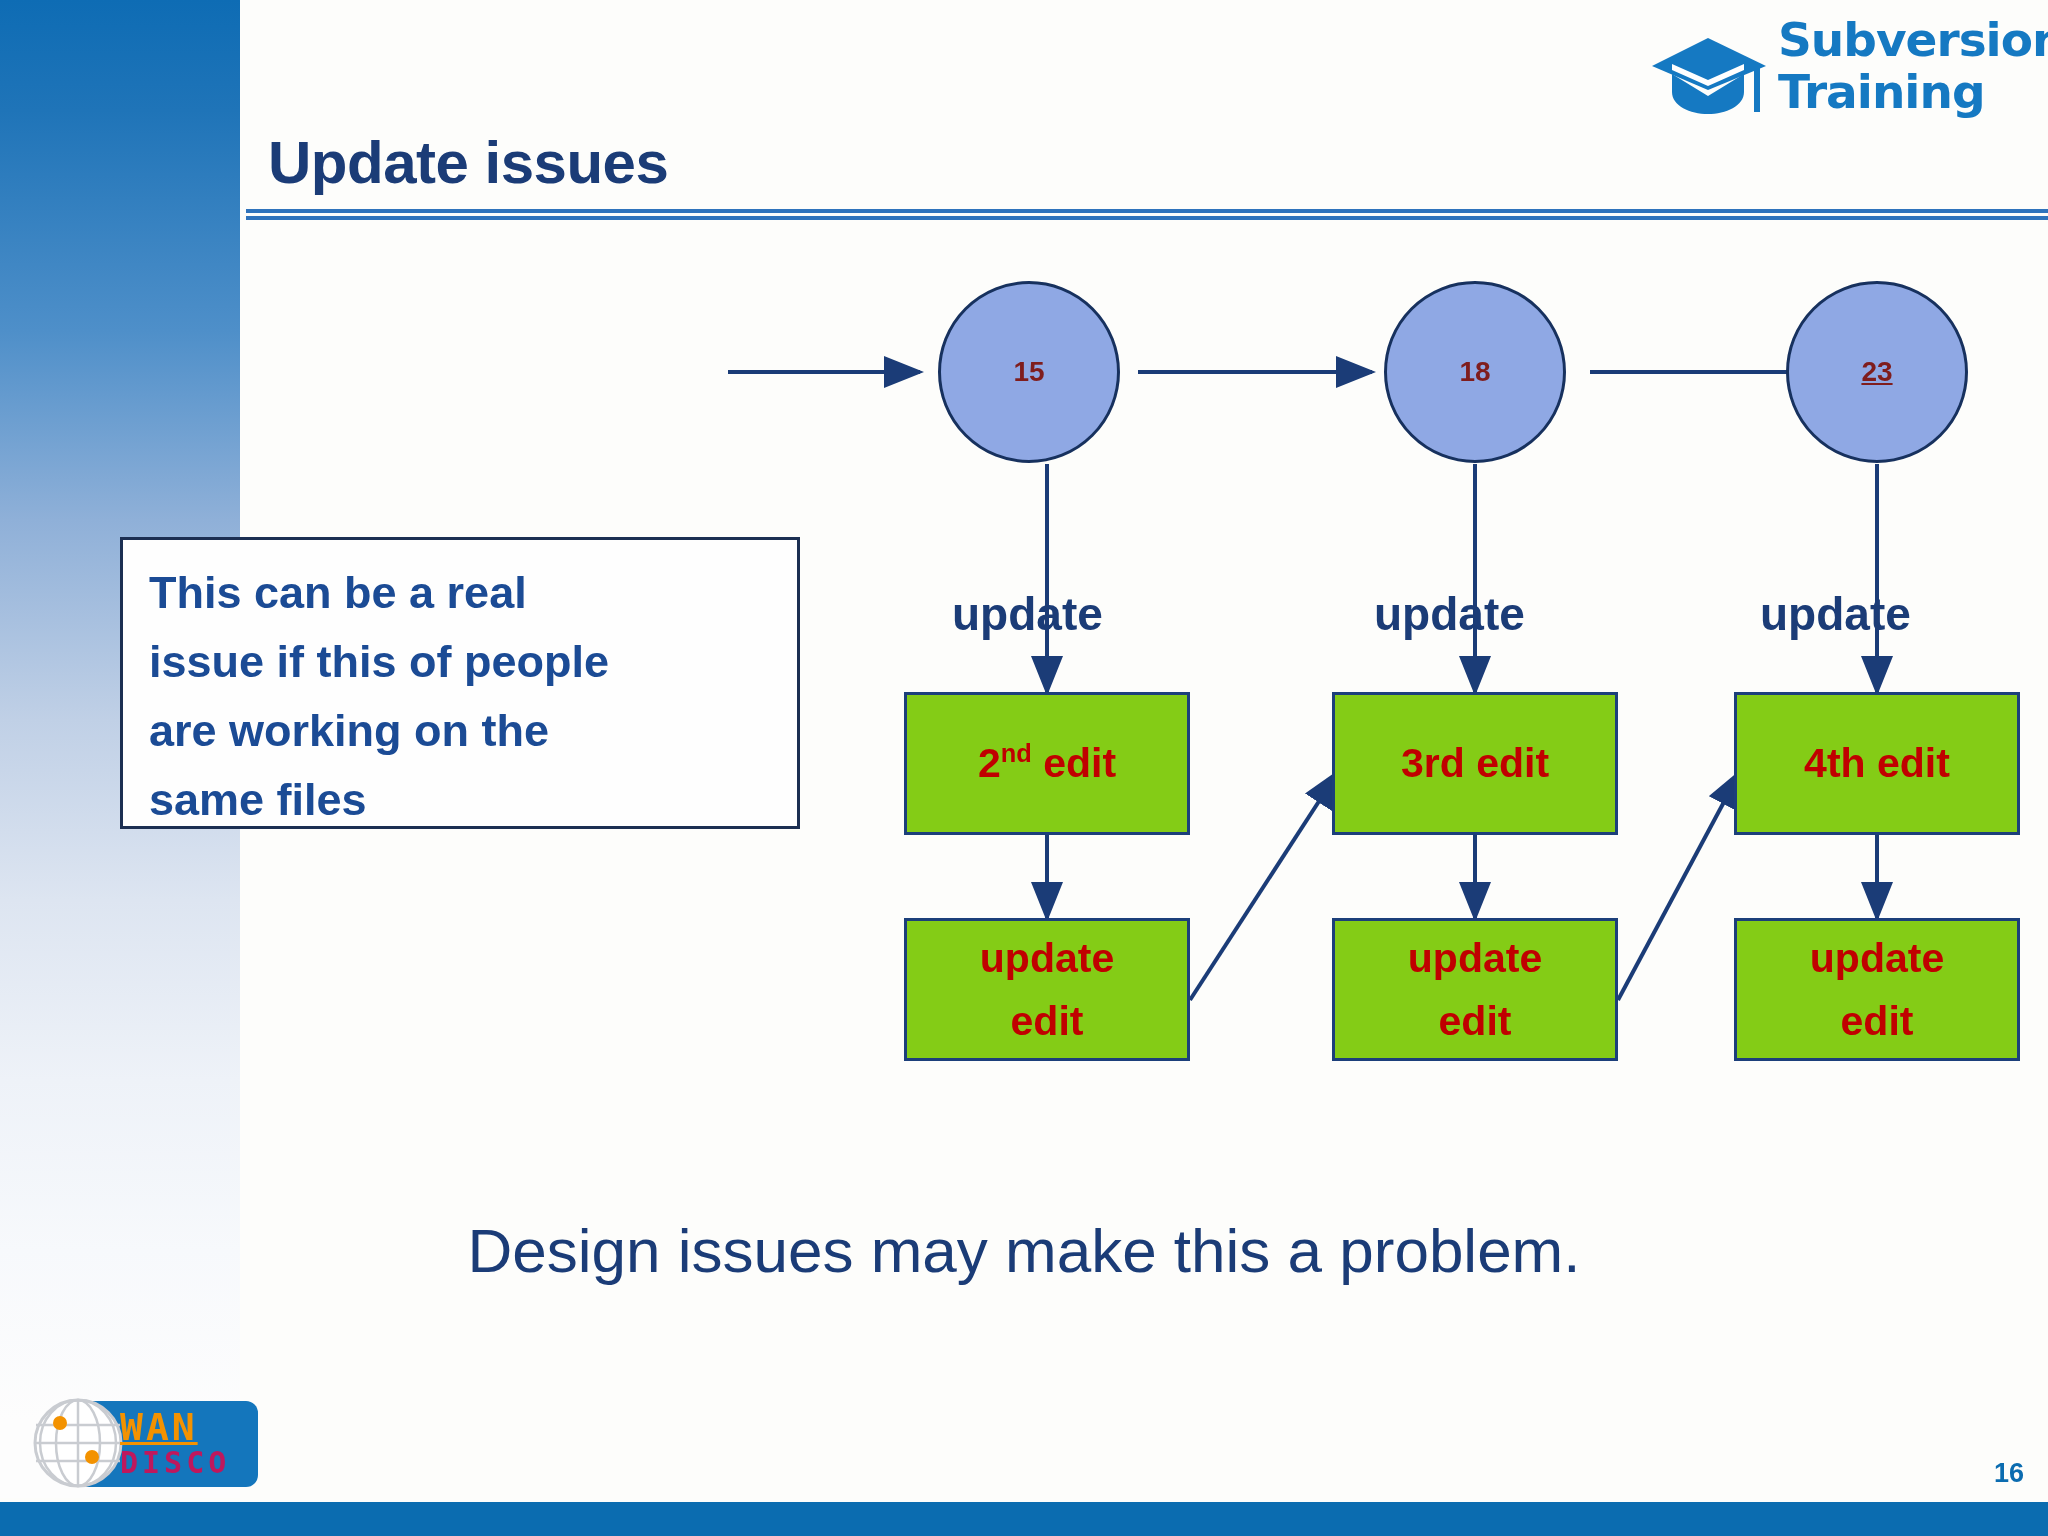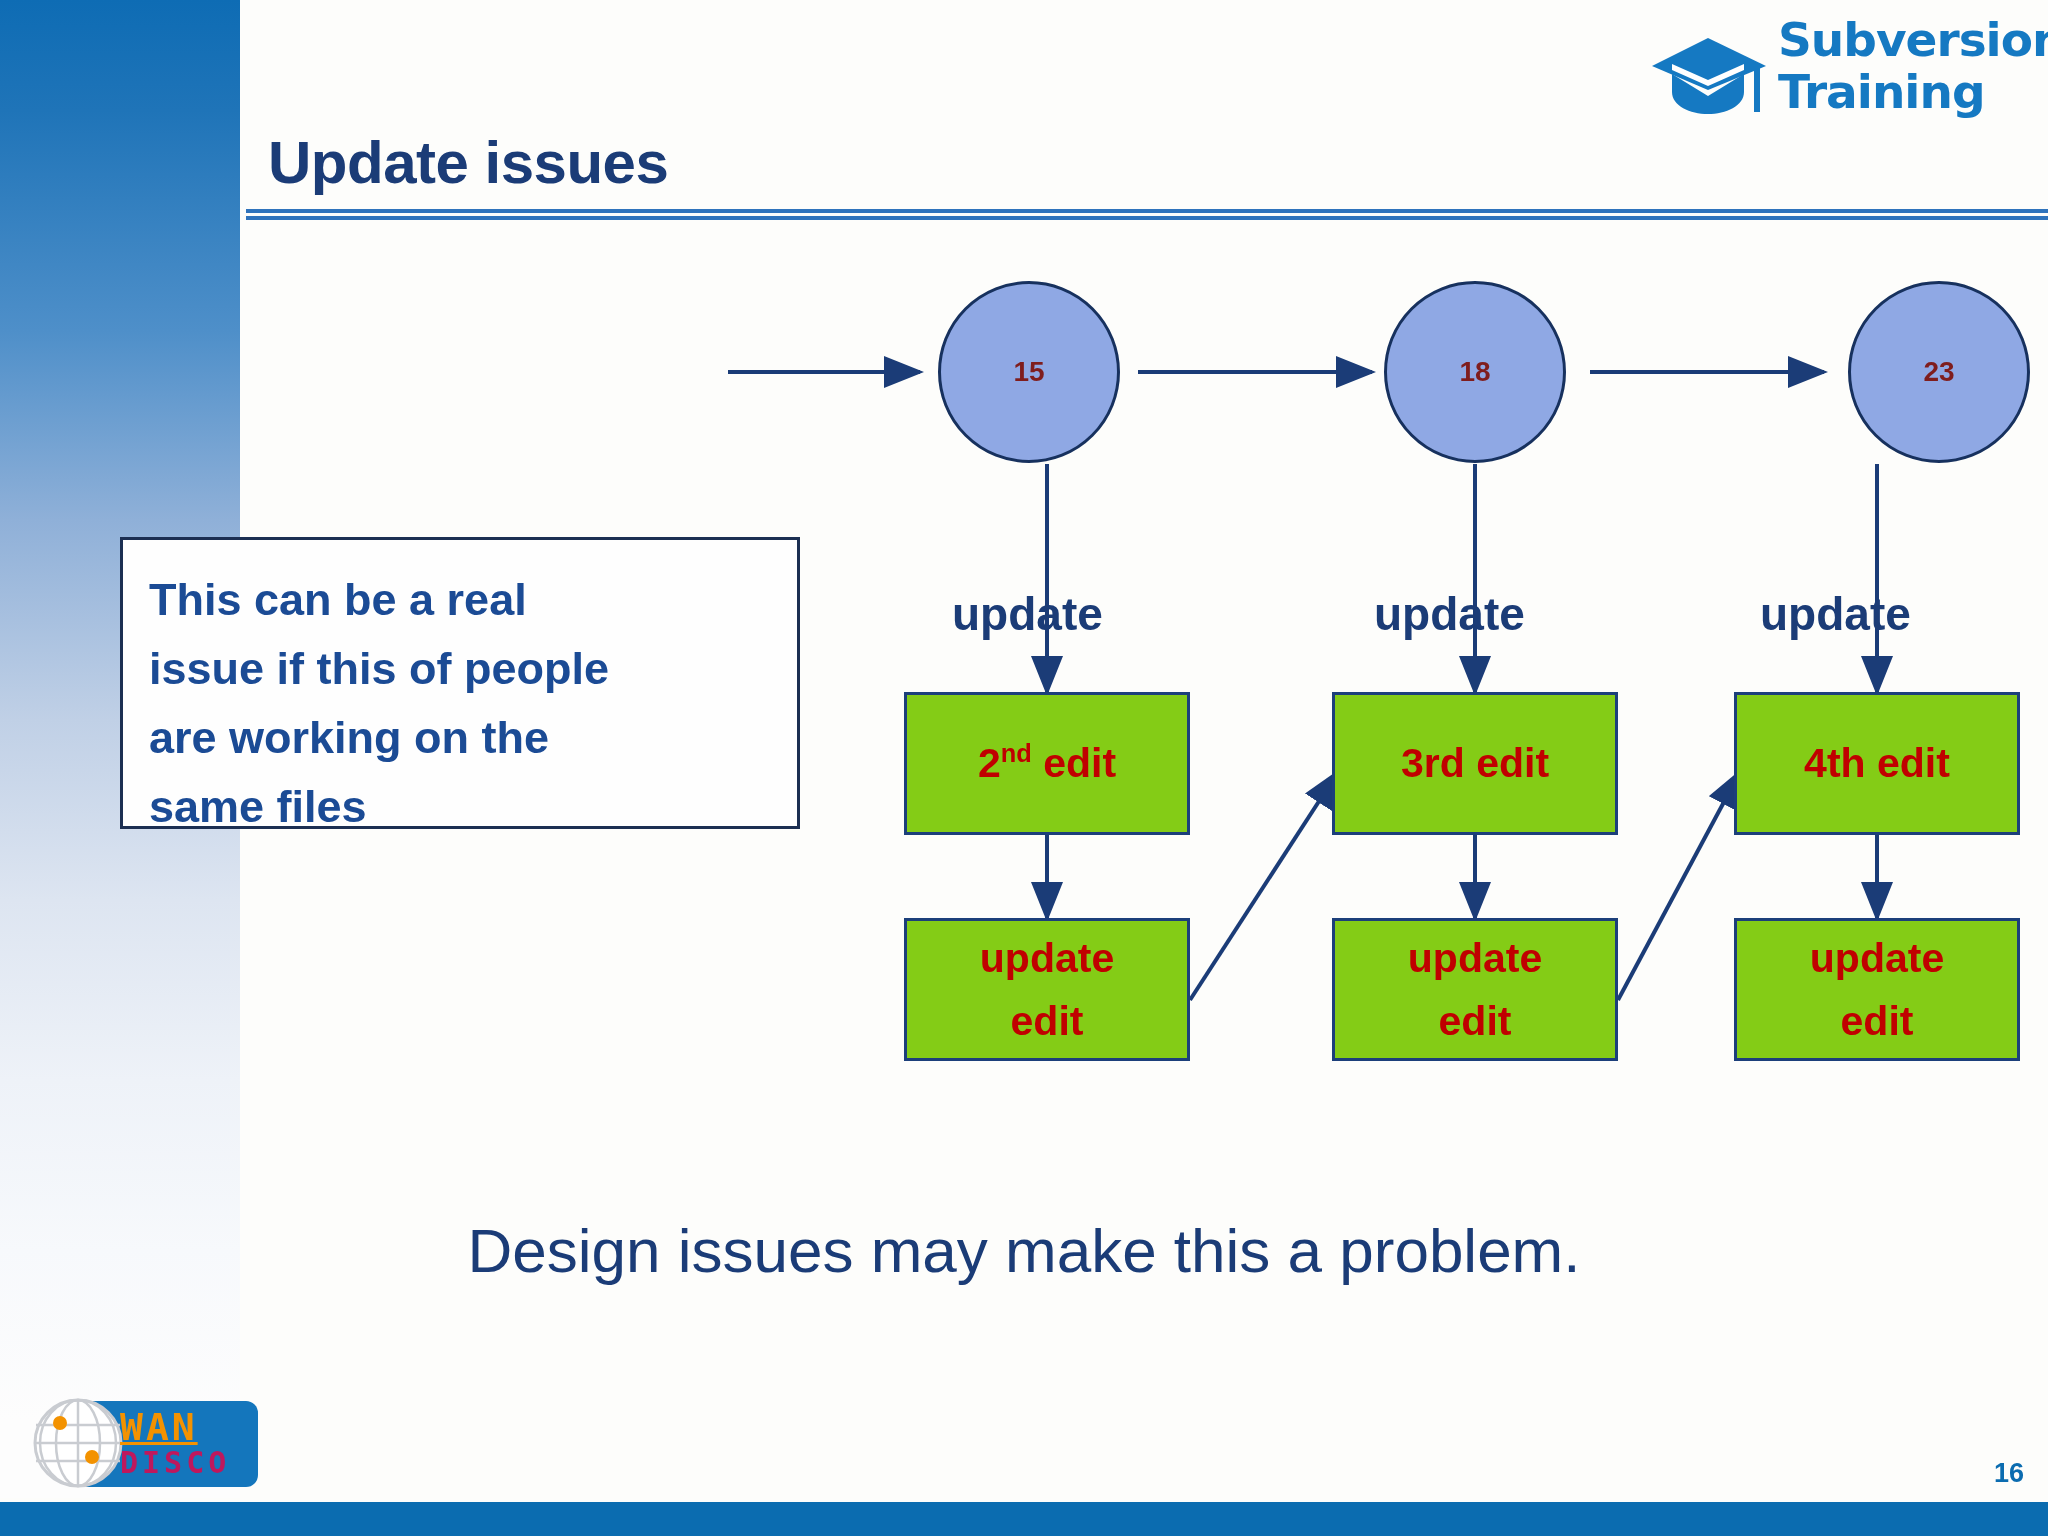--- a/index.html
+++ b/index.html
@@ -163,21 +163,21 @@
   
   .note-box {
     position: absolute;
     left: 120px;
     top: 537px;
     width: 680px;
     height: 292px;
     background: #fefefe;
     border: 3px solid #1c2f52;
     box-sizing: border-box;
-    padding: 25px 20px 0 26px;
+    padding: 18px 20px 0 26px;
   }
   .note-box .note-line {
     font-size: 45px;
     font-weight: bold;
     color: #1b4b95;
     line-height: 69px;
     white-space: nowrap;
   }
 
   
@@ -301,21 +301,21 @@
 
     <line x1="1618" y1="1000" x2="1740" y2="772" stroke="#1b3c77" stroke-width="4" marker-end="url(#ah)"></line>
   </svg>
 
   <div class="node-circle" style="left:938px; top:281px;">
     <span>15</span>
   </div>
   <div class="node-circle" style="left:1384px; top:281px;">
     <span>18</span>
   </div>
-  <div class="node-circle" style="left:1848px; top:281px;">
+  <div class="node-circle" style="left:1786px; top:281px;text-decoration:underline;">
     <span>23</span>
   </div>
 
   <div class="update-label" style="left:952px; top:587px;">update</div>
   <div class="update-label" style="left:1374px; top:587px;">update</div>
   <div class="update-label" style="left:1760px; top:587px;">update</div>
 
   <div class="edit-box" style="left:904px; top:692px; width:286px; height:143px;">
     <span><span>2</span><sup>nd</sup><span> edit</span></span>
   </div>

